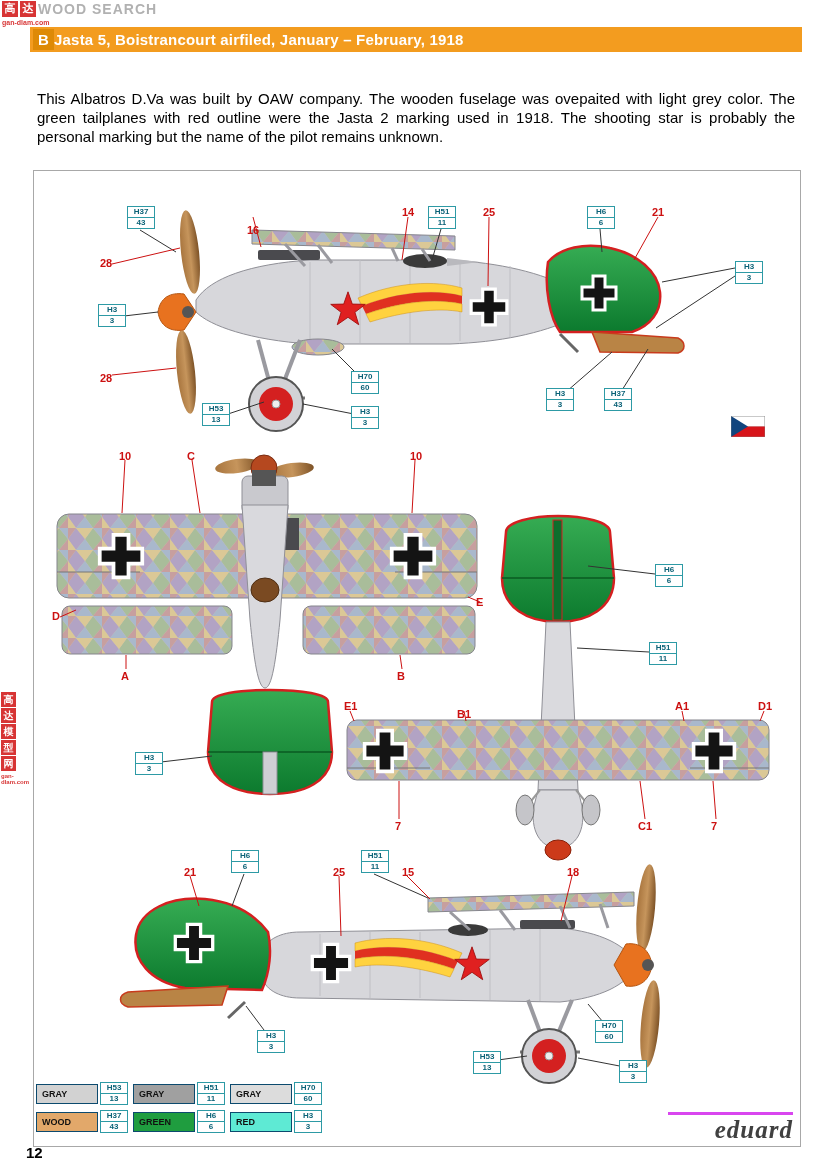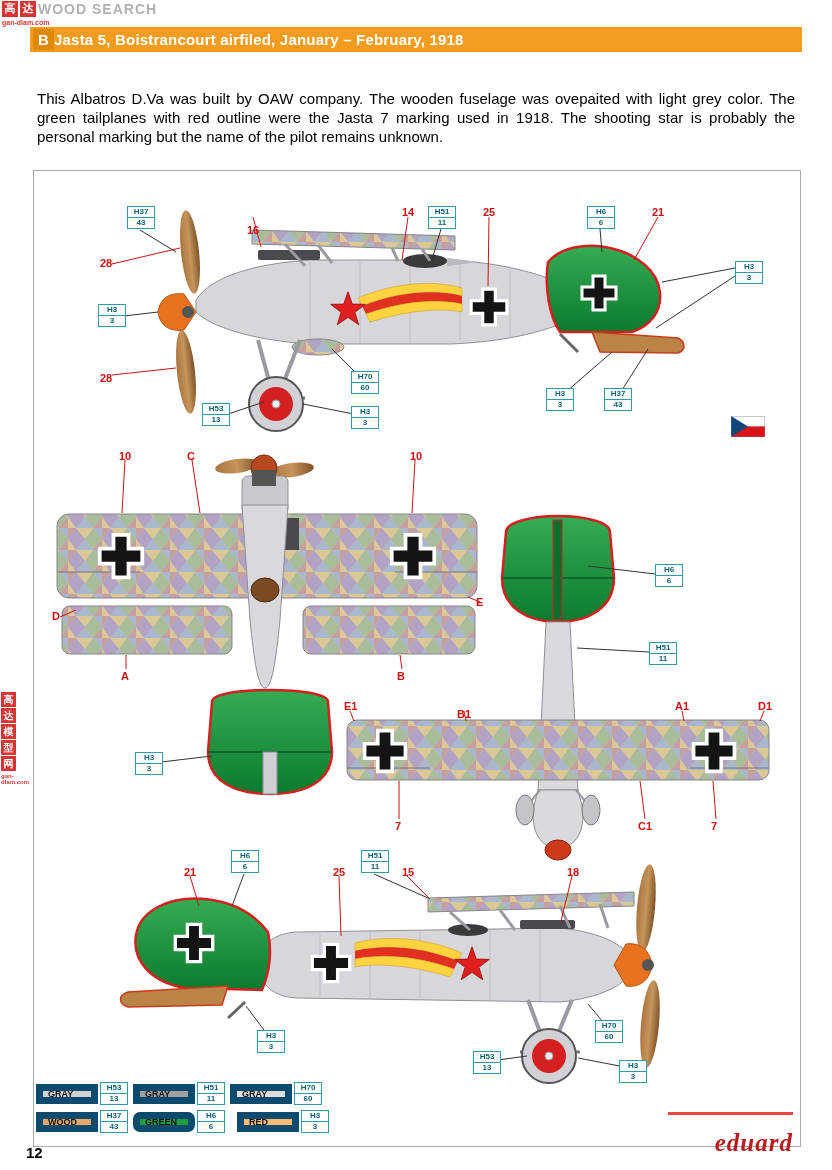--- a/index.html
+++ b/index.html
@@ -41,29 +41,29 @@
 
   
   .flag{position:absolute;left:731px;top:416px;width:34px;height:21px;z-index:5;}
   .cz1{position:absolute;left:470px;top:441px;width:305px;text-align:right;z-index:5;
        font:bold 12.5px "Liberation Sans",sans-serif;color:#000;}
   .cz2{position:absolute;left:470px;top:456px;width:305px;text-align:right;z-index:5;
        font:bold 15px "Liberation Sans",sans-serif;color:#1a43c8;}
 
   
   .leg{position:absolute;display:flex;align-items:center;gap:2px;z-index:5;}
-  .sw{width:62px;height:20px;border:7px solid #0c4a6e;display:flex;align-items:center;
+  .sw{width:62px;height:20px;border:1px solid #0c4a6e;display:flex;align-items:center;
       padding-left:5px;box-sizing:border-box;font:bold 9px "Liberation Sans",sans-serif;color:#111;}
   .leg .co{position:static;flex:none;}
 
   
   .pageno{position:absolute;left:26px;top:1144px;font:bold 15px "Liberation Sans",sans-serif;color:#000;z-index:6;}
   .brand{position:absolute;left:668px;top:1112px;width:125px;text-align:right;z-index:6;
-         border-top:3px solid #ef4444;padding-top:14px;
-         font:bold italic 25px "Liberation Serif",serif;color:#b91c1c;letter-spacing:1px;}
+         border-top:3px solid #d946ef;padding-top:1px;
+         font:bold italic 25px "Liberation Serif",serif;color:#404040;letter-spacing:1px;}
 </style>
 </head>
 <body>
 
 <div class="page">
 
   <svg class="art" width="832" height="1170" viewBox="0 0 832 1170" aria-hidden="true">
     <defs>
       <pattern id="loz" width="34" height="22" patternUnits="userSpaceOnUse">
         <rect width="34" height="22" fill="#cfc2b0"></rect>
@@ -289,21 +289,21 @@
     <span class="wm-box">型</span>
     <span class="wm-box">网</span>
     <span class="wm-side-dom">gan-dlam.com</span>
   </div>
 
   <div class="hdr">
     <span class="hdr-letter">B</span>
     <span class="hdr-title">Jasta 5, Boistrancourt airfiled, January – February, 1918</span>
   </div>
 
-  <p class="para">This Albatros D.Va was built by OAW company. The wooden fuselage was ovepaited with light grey color. The green tailplanes with red outline were the Jasta 7 marking used in 1918. The shooting star is probably the personal marking but the name of the pilot remains unknown.</p>
+  <p class="para">This Albatros D.Va was built by OAW company. The wooden fuselage was ovepaited with light grey color. The green tailplanes with red outline were the Jasta 2 marking used in 1918. The shooting star is probably the personal marking but the name of the pilot remains unknown.</p>
 
   <div class="frame"></div>
 
   <div class="co" style="left:127px;top:206px">
       <span>H37</span>
       <span>43</span>
     </div>
   <div class="co" style="left:428px;top:206px">
       <span>H51</span>
       <span>11</span>
@@ -439,30 +439,30 @@
   <div class="leg" style="left:36px;top:1110px">
     <span class="sw" style="background: rgb(226, 168, 106);">
         <span>WOOD</span>
       </span>
     <span class="co">
         <span>H37</span>
         <span>43</span>
       </span>
   </div>
   <div class="leg" style="left:133px;top:1110px">
-    <span class="sw" style="background: rgb(31, 157, 63); border-radius: 7px;">
+    <span class="sw" style="background: rgb(31, 157, 63);">
         <span>GREEN</span>
       </span>
     <span class="co">
         <span>H6</span>
         <span>6</span>
       </span>
   </div>
   <div class="leg" style="left:230px;top:1110px">
-    <span class="sw" style="background: #fdba74; margin-left: 7px;">
+    <span class="sw" style="background: #5eead4;">
         <span>RED</span>
       </span>
     <span class="co">
         <span>H3</span>
         <span>3</span>
       </span>
   </div>
 
   <div class="pageno">12</div>
   <div class="brand">eduard</div>

